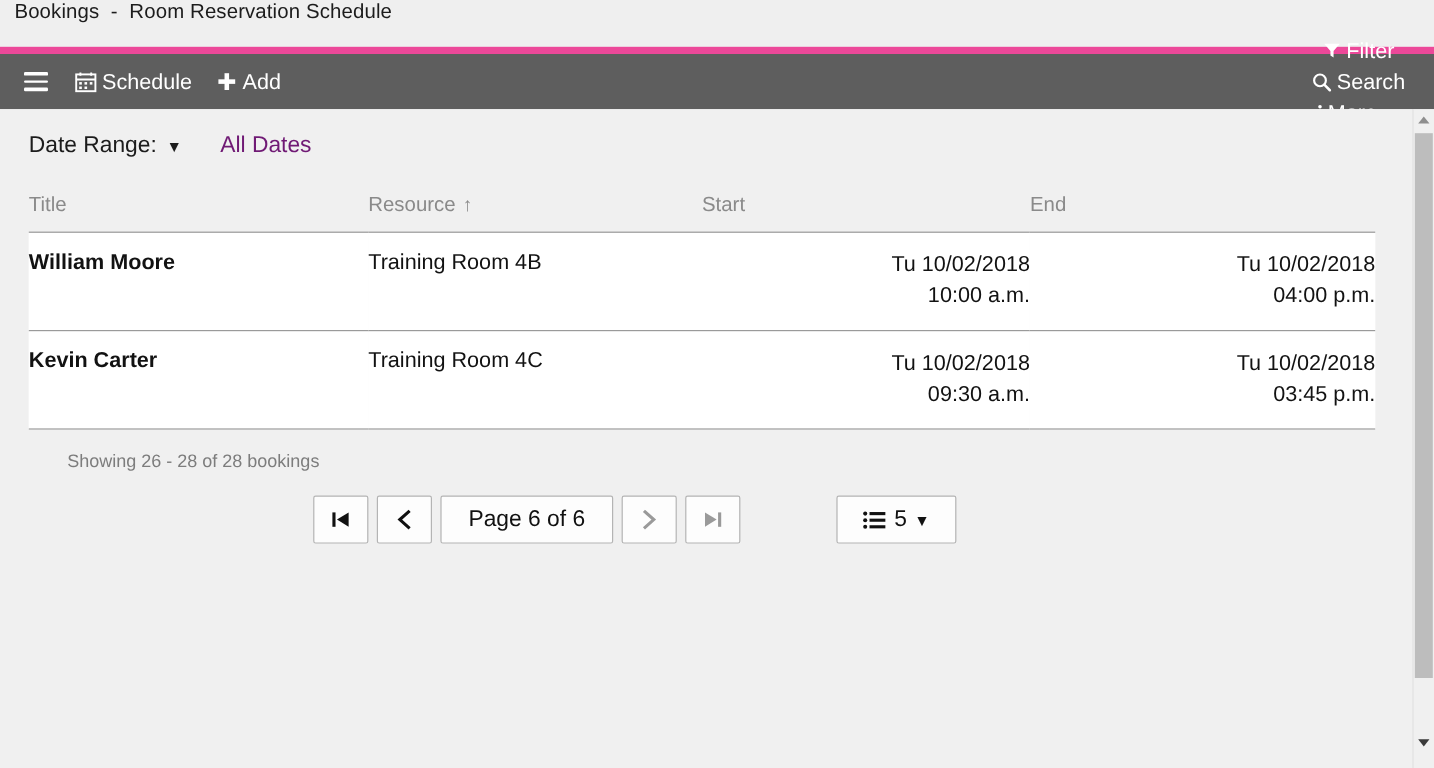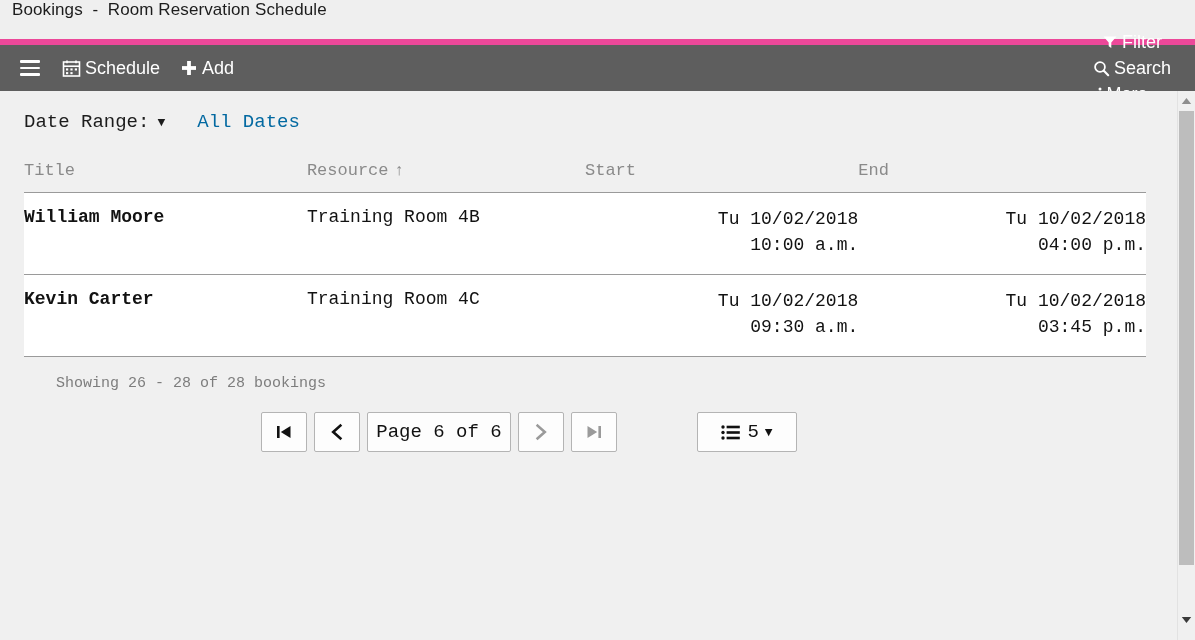--- a/index.html
+++ b/index.html
@@ -87,42 +87,41 @@
 
   
   .content {
     position: absolute;
     top: 91px;
     left: 0;
     right: 18px;
     bottom: 0;
     background: #f0f0f0;
     overflow: hidden;
-    font-family: Liberation Mono, monospace;
   }
 
   .daterange-row {
     display: flex;
     align-items: center;
     padding: 20px 0 0 24px;
     font-size: 19px;
     color: #1c1c1c;
   }
   .daterange-label {
     cursor: pointer;
     user-select: none;
     display: flex;
     align-items: center;
     gap: 8px;
   }
   .daterange-caret { font-size: 13px; }
   .daterange-value {
     margin-left: 32px;
     font-size: 19px;
-    color: #0369a1;
+    color: #701a75;
   }
 
   
   .table-wrap {
     margin: 22px 31px 0 24px;
   }
   table.bookings {
     width: 100%;
     border-collapse: collapse;
     table-layout: fixed;

